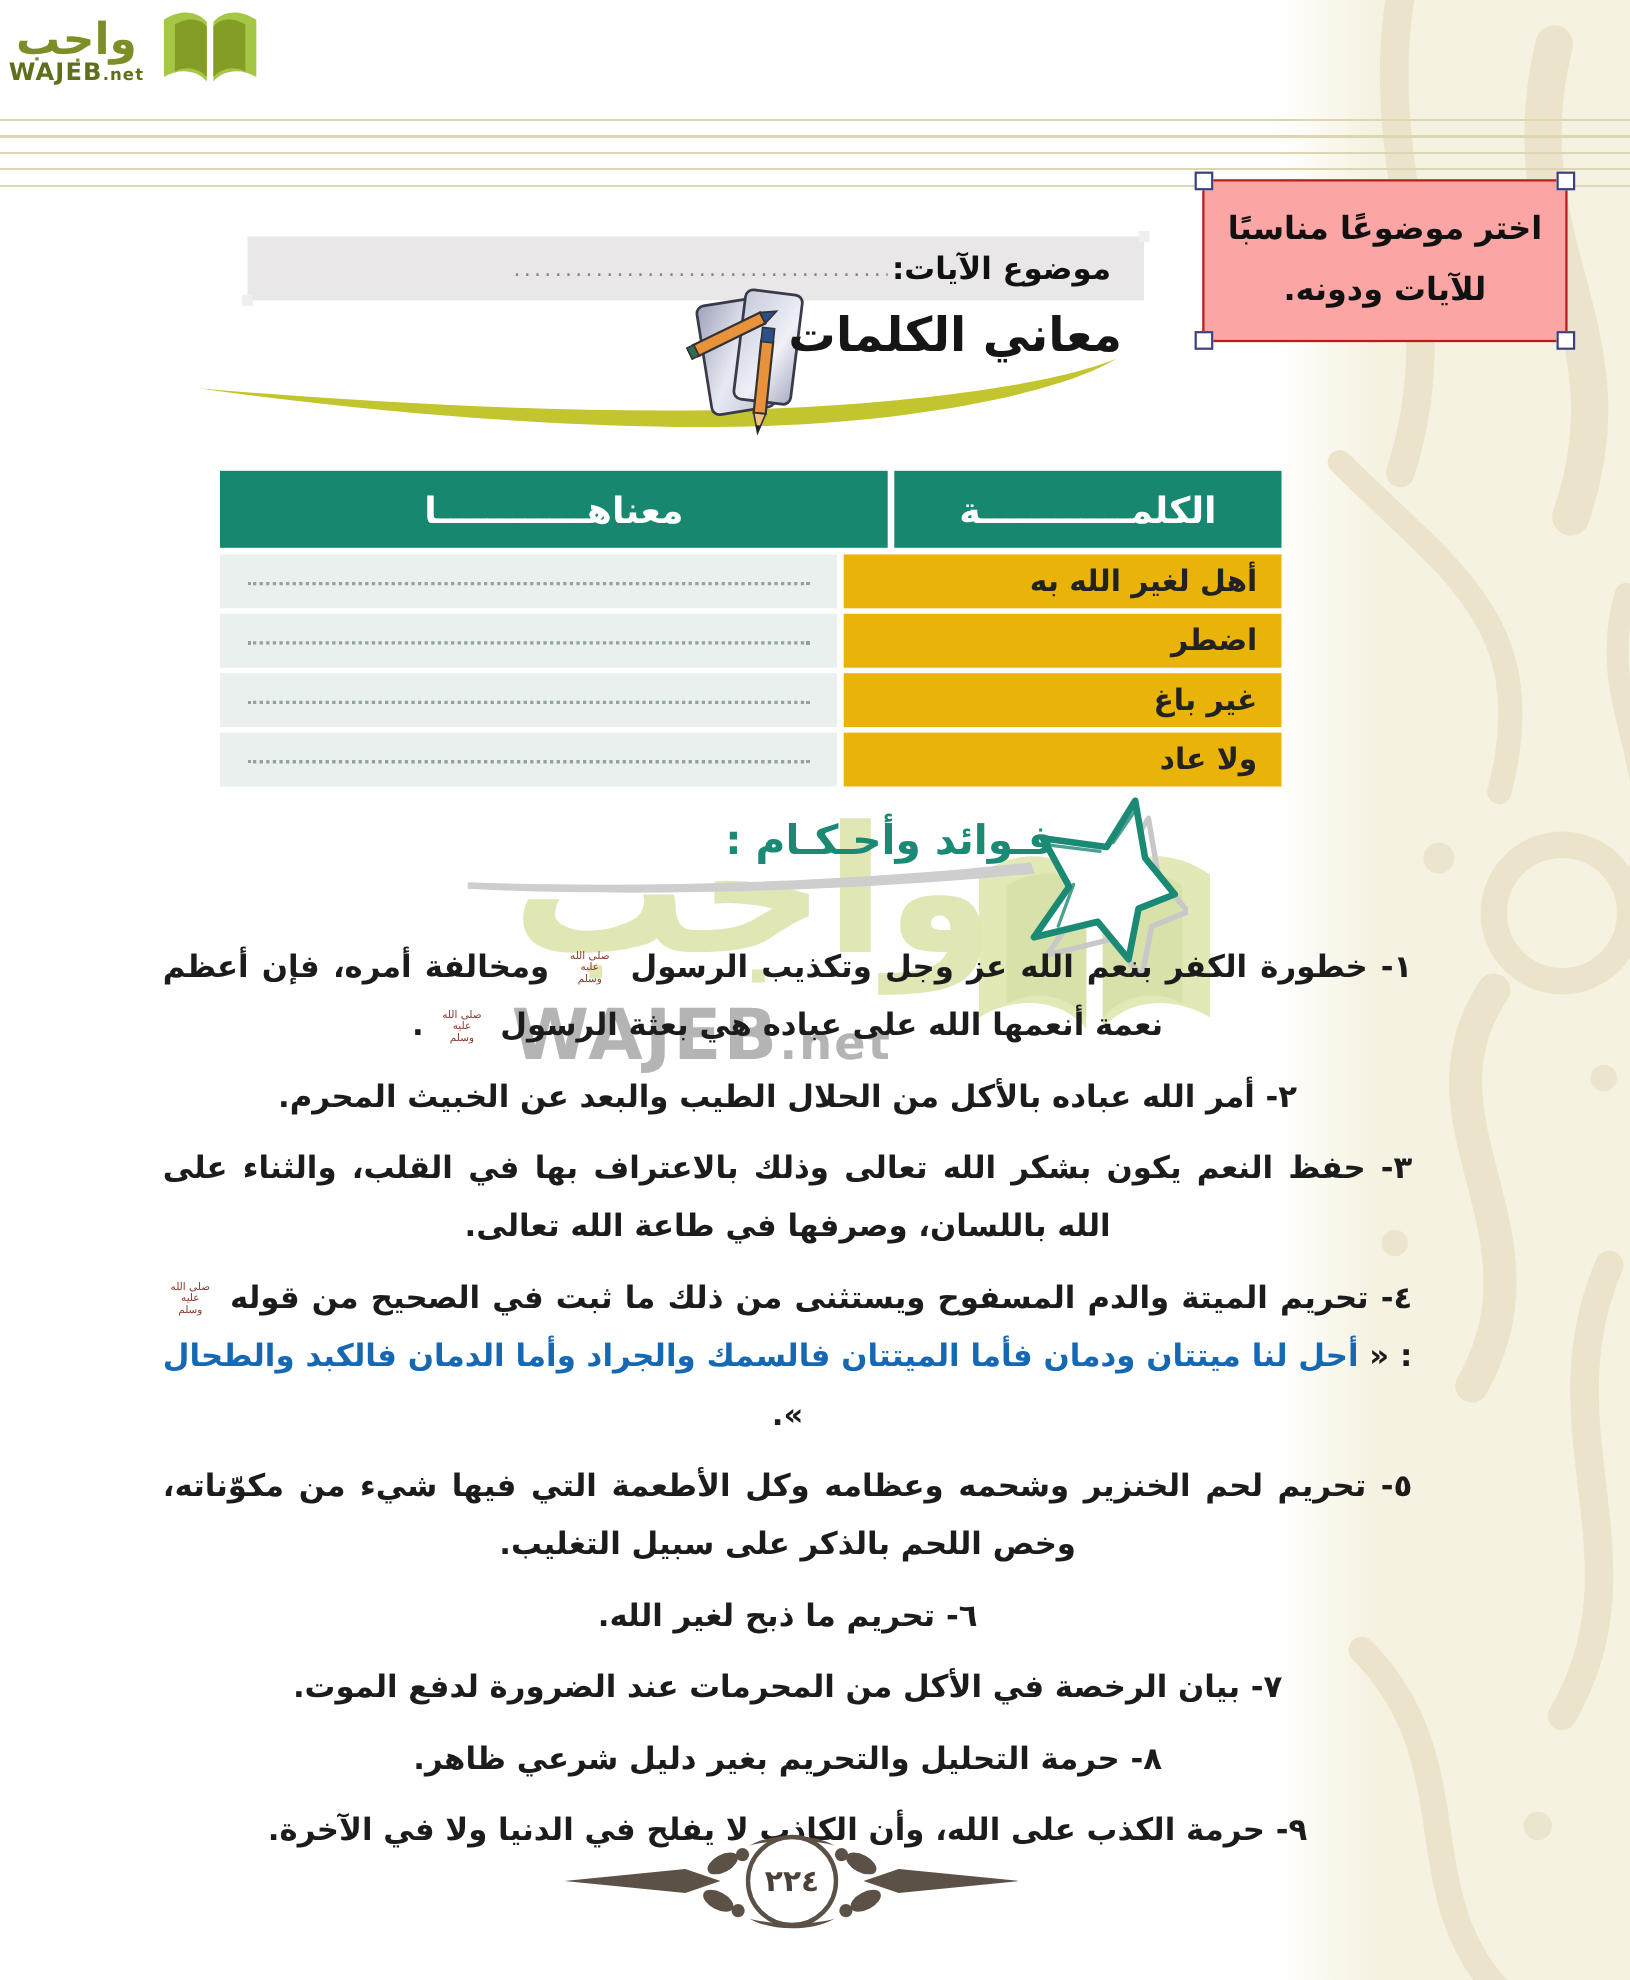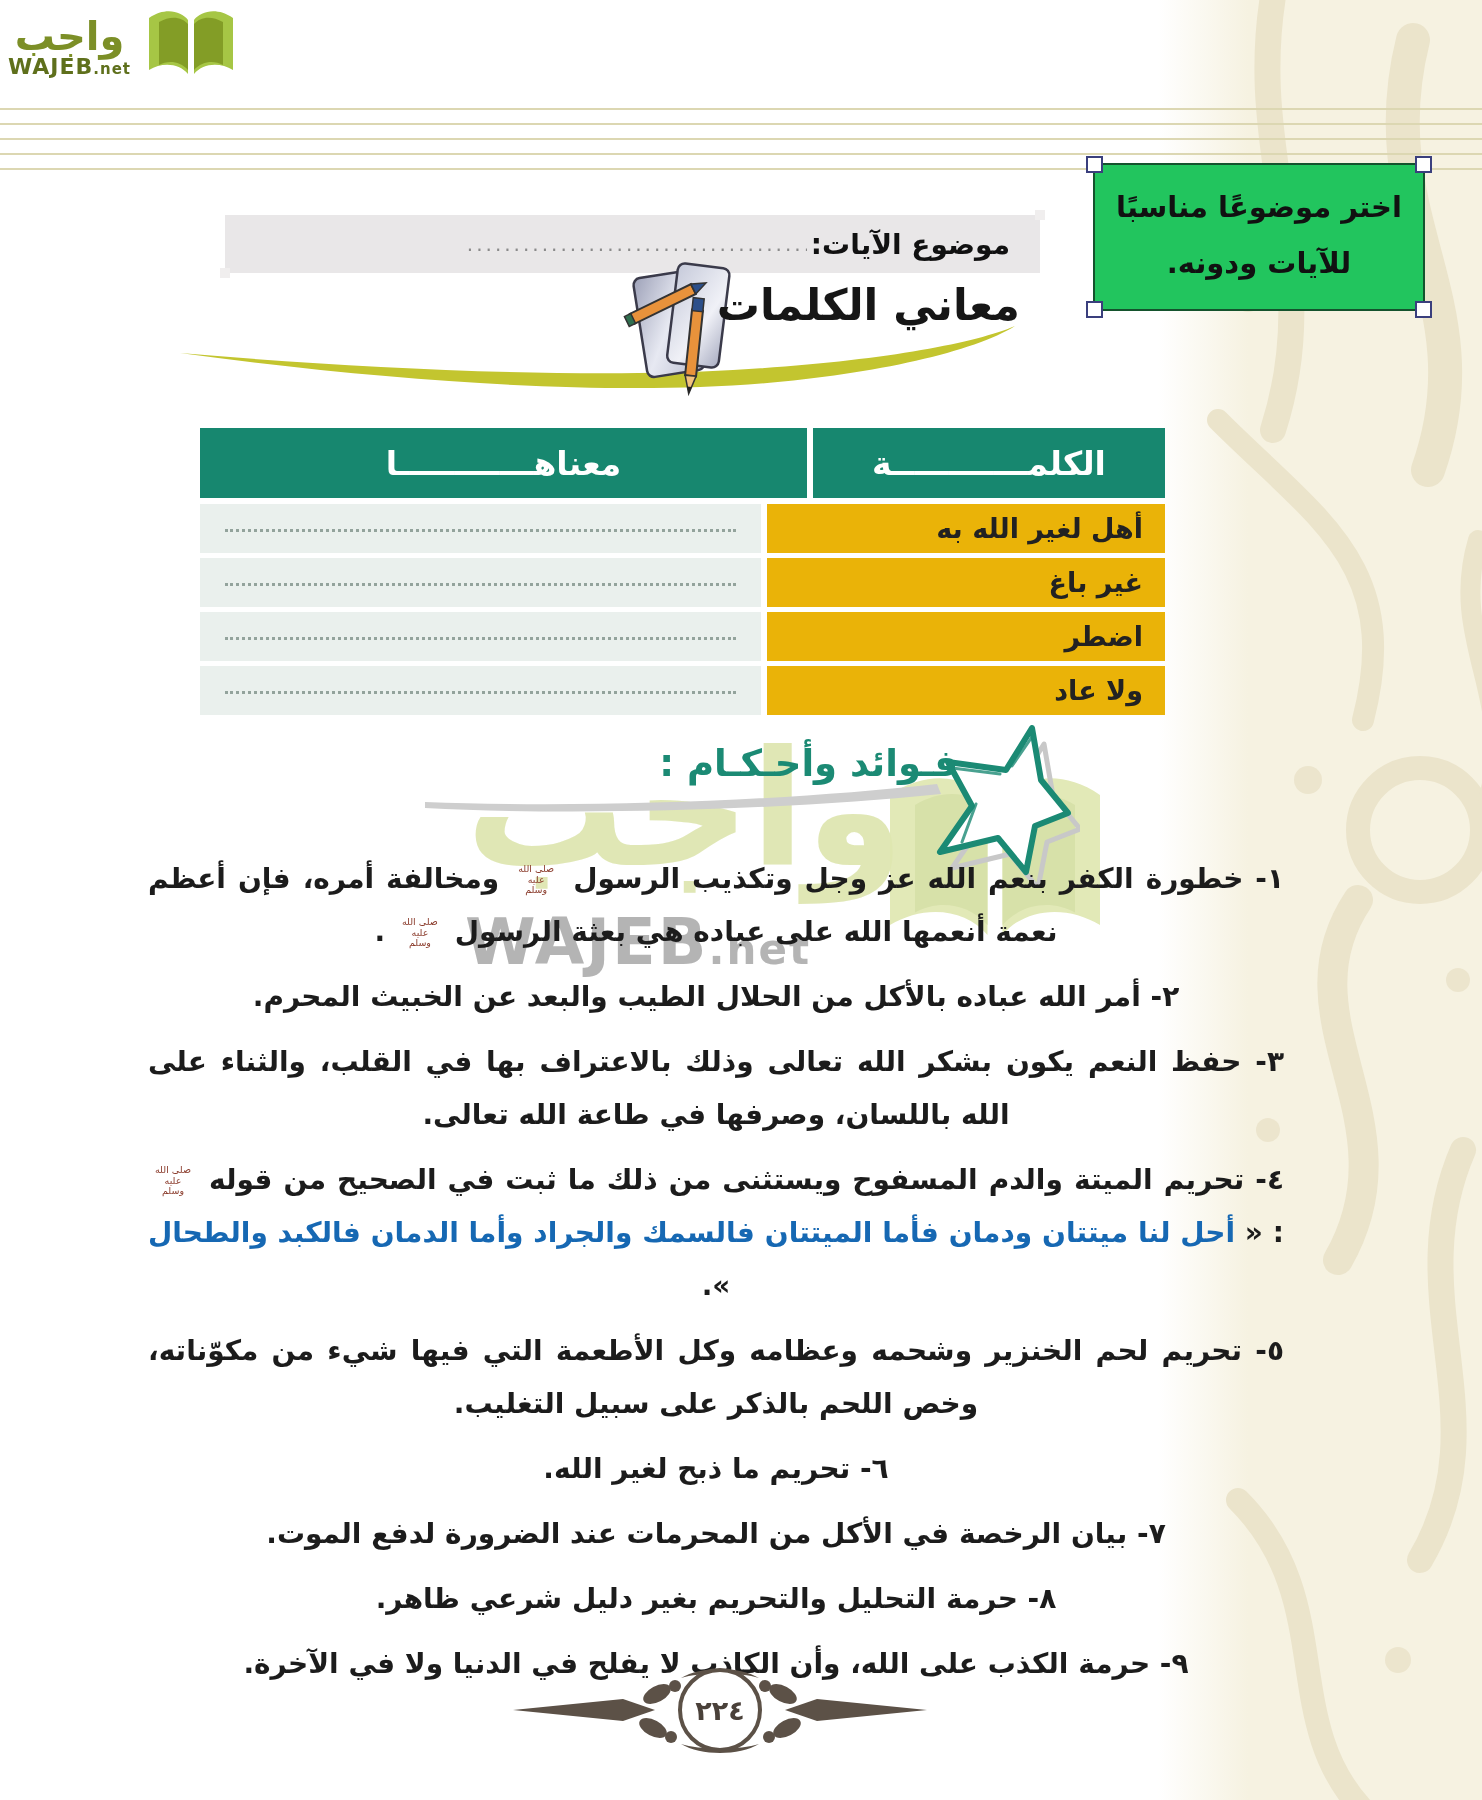--- a/index.html
+++ b/index.html
@@ -24,21 +24,21 @@
   
   .logo{position:absolute;left:8px;top:4px;display:flex;align-items:flex-start;z-index:3;}
   .logo-text{display:flex;flex-direction:column;align-items:center;margin-top:12px;}
   .logo-ar{font-size:40px;font-weight:bold;color:#7c8f27;line-height:40px;}
   .logo-latin{font-size:22px;font-weight:bold;color:#5f701c;letter-spacing:1px;line-height:22px;}
   .logo-latin .suffix{font-size:15px;font-weight:bold;color:#5f701c;}
   .logo-book{margin-left:10px;}
   
   .instr-box{
     position:absolute;left:1093px;top:163px;width:332px;height:148px;z-index:4;
-    background:#22c55e;border:2px solid #14532d;box-sizing:border-box;
+    background:#fca5a5;border:2px solid #b91c1c;box-sizing:border-box;
   }
   .instr-box .corner{position:absolute;width:13px;height:13px;background:#fff;border:2px solid #3a3f7d;}
   .corner.tl{left:-9px;top:-9px;} .corner.tr{right:-9px;top:-9px;}
   .corner.bl{left:-9px;bottom:-9px;} .corner.br{right:-9px;bottom:-9px;}
   .instr-text{
     direction:rtl;text-align:center;font-weight:bold;font-size:29px;line-height:56px;
     padding-top:14px;color:#111;
   }
   
   .topic-bar{
@@ -202,27 +202,27 @@
       <div class="th th-word">الكلمــــــــــــة</div>
       <div class="th th-meaning">معناهــــــــــــا</div>
     </div>
     <div class="trow">
       <div class="td-word">أهل لغير الله به</div>
       <div class="td-meaning">
           <div class="dotline"></div>
         </div>
     </div>
     <div class="trow">
+      <div class="td-word">اضطر</div>
+      <div class="td-meaning">
+          <div class="dotline"></div>
+        </div>
+    </div>
+    <div class="trow">
       <div class="td-word">غير باغ</div>
-      <div class="td-meaning">
-          <div class="dotline"></div>
-        </div>
-    </div>
-    <div class="trow">
-      <div class="td-word">اضطر</div>
       <div class="td-meaning">
           <div class="dotline"></div>
         </div>
     </div>
     <div class="trow">
       <div class="td-word">ولا عاد</div>
       <div class="td-meaning">
           <div class="dotline"></div>
         </div>
     </div>

